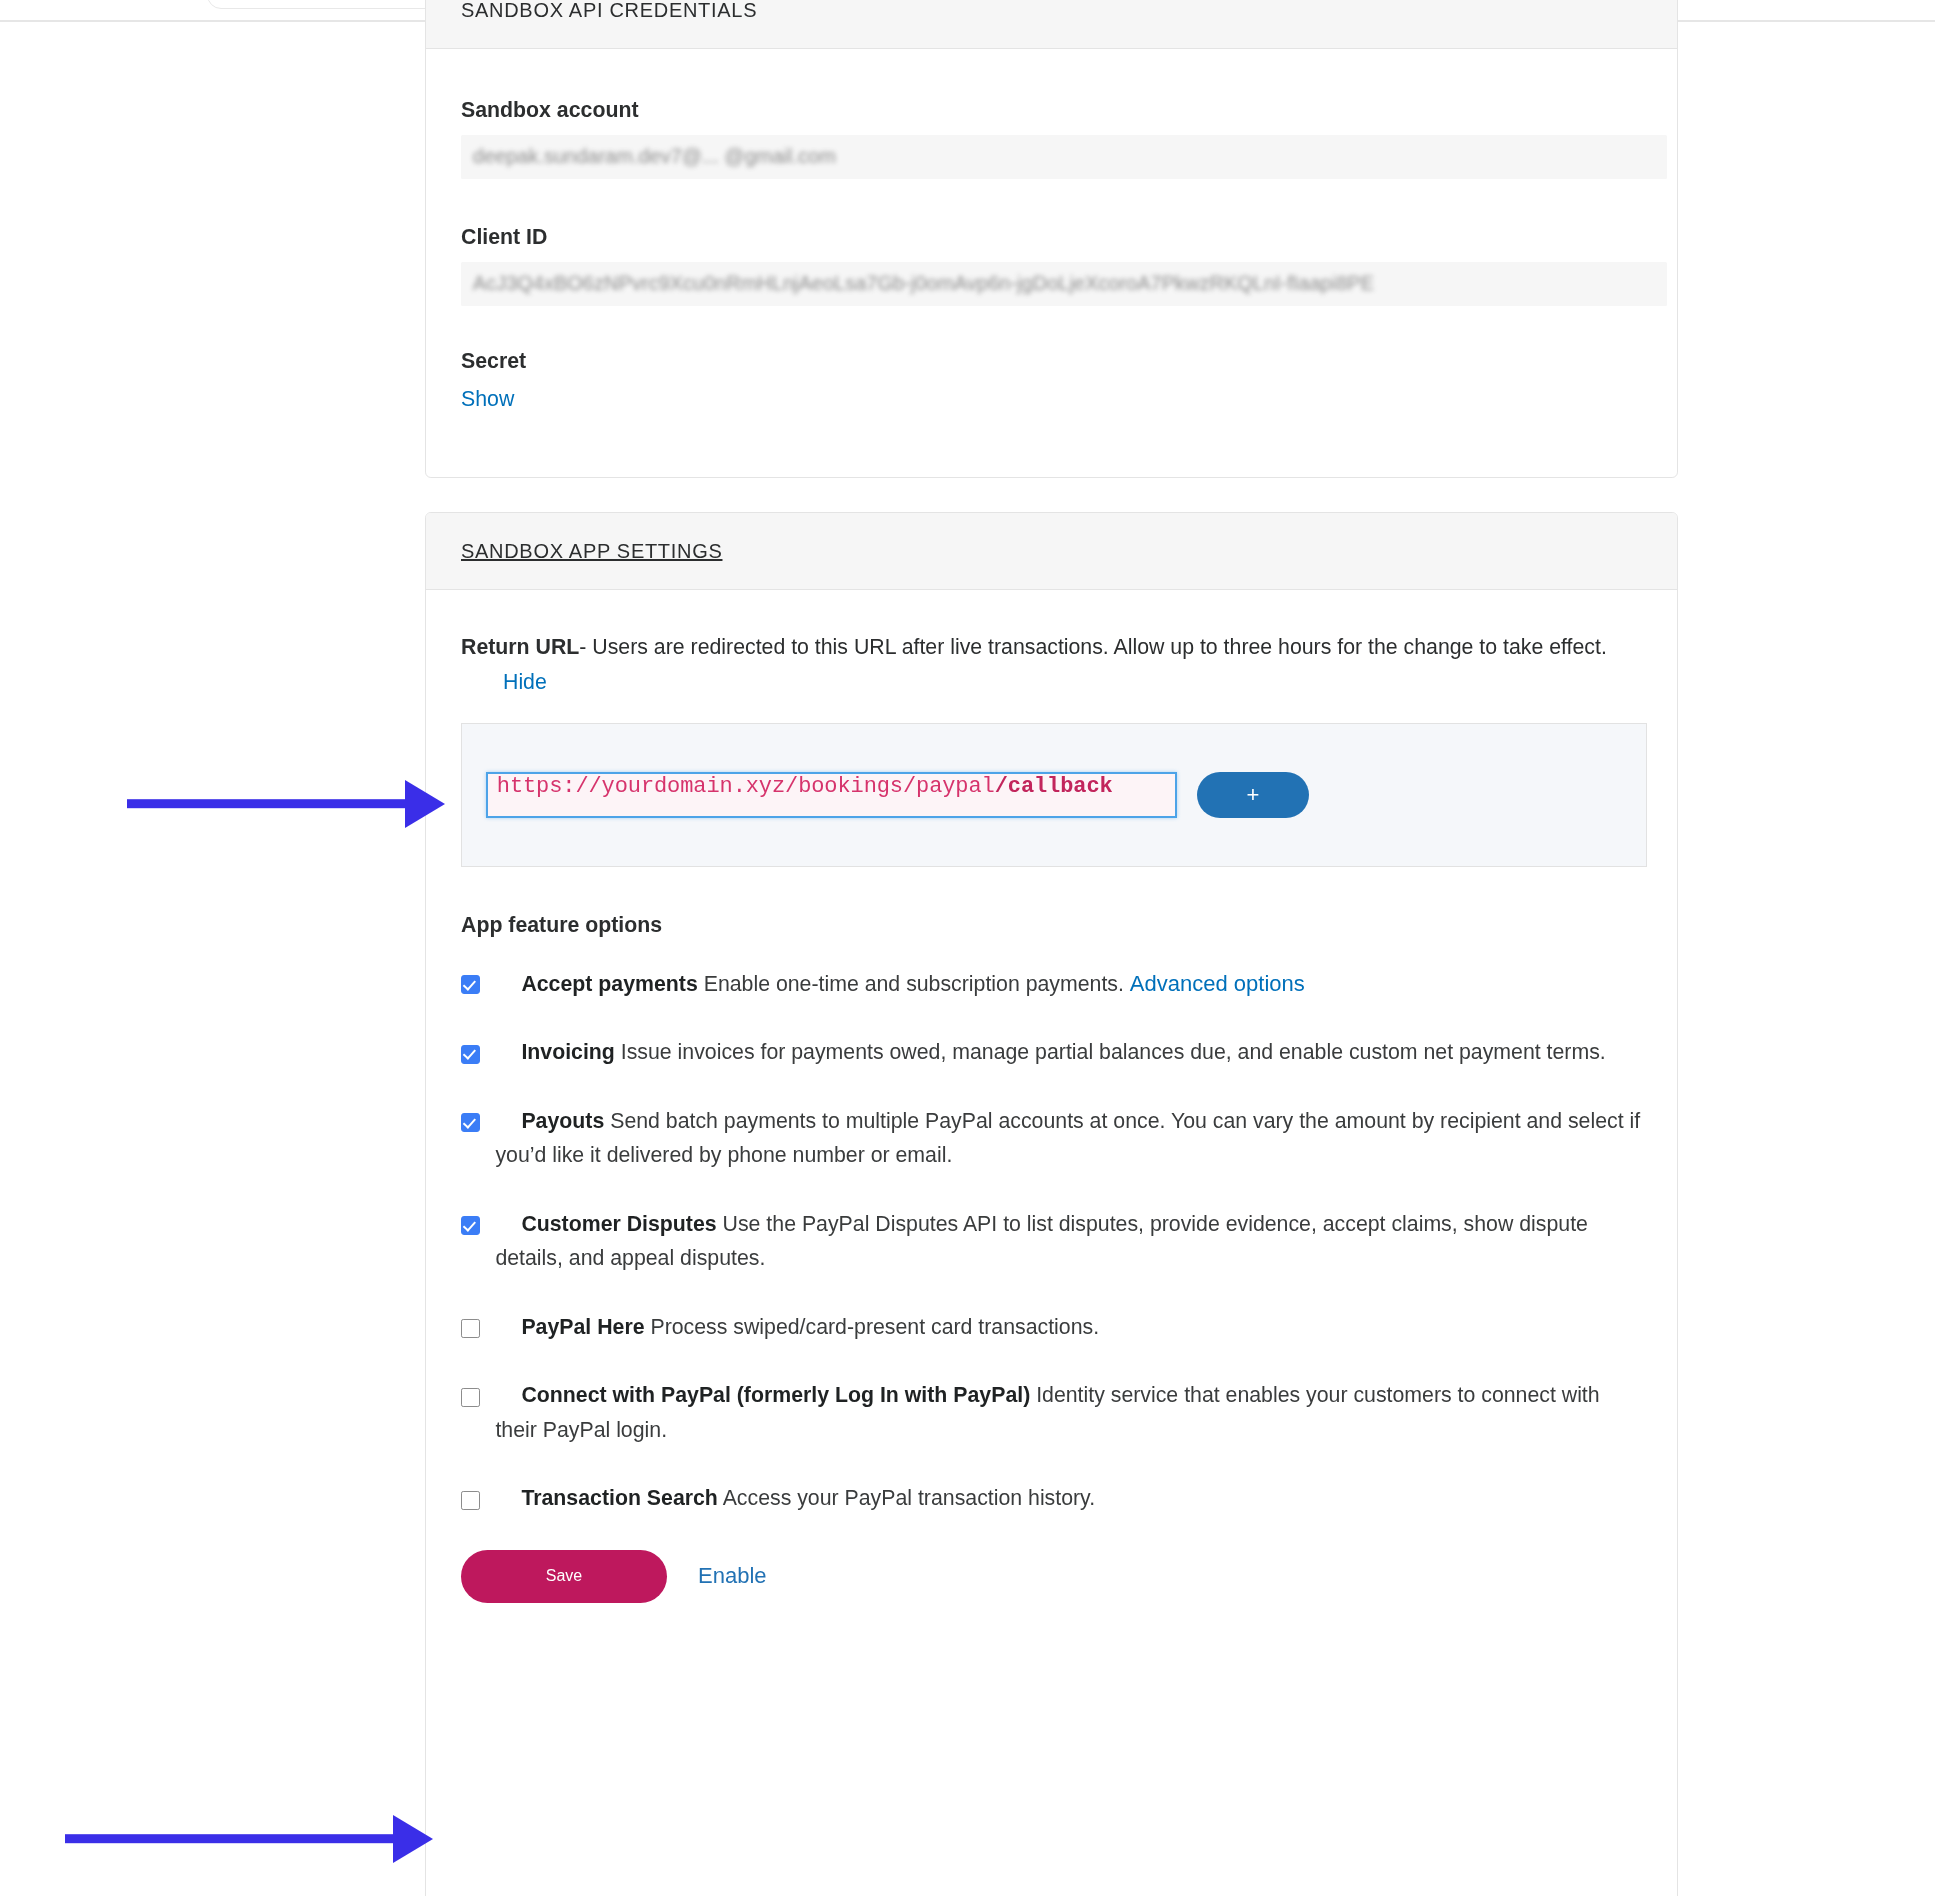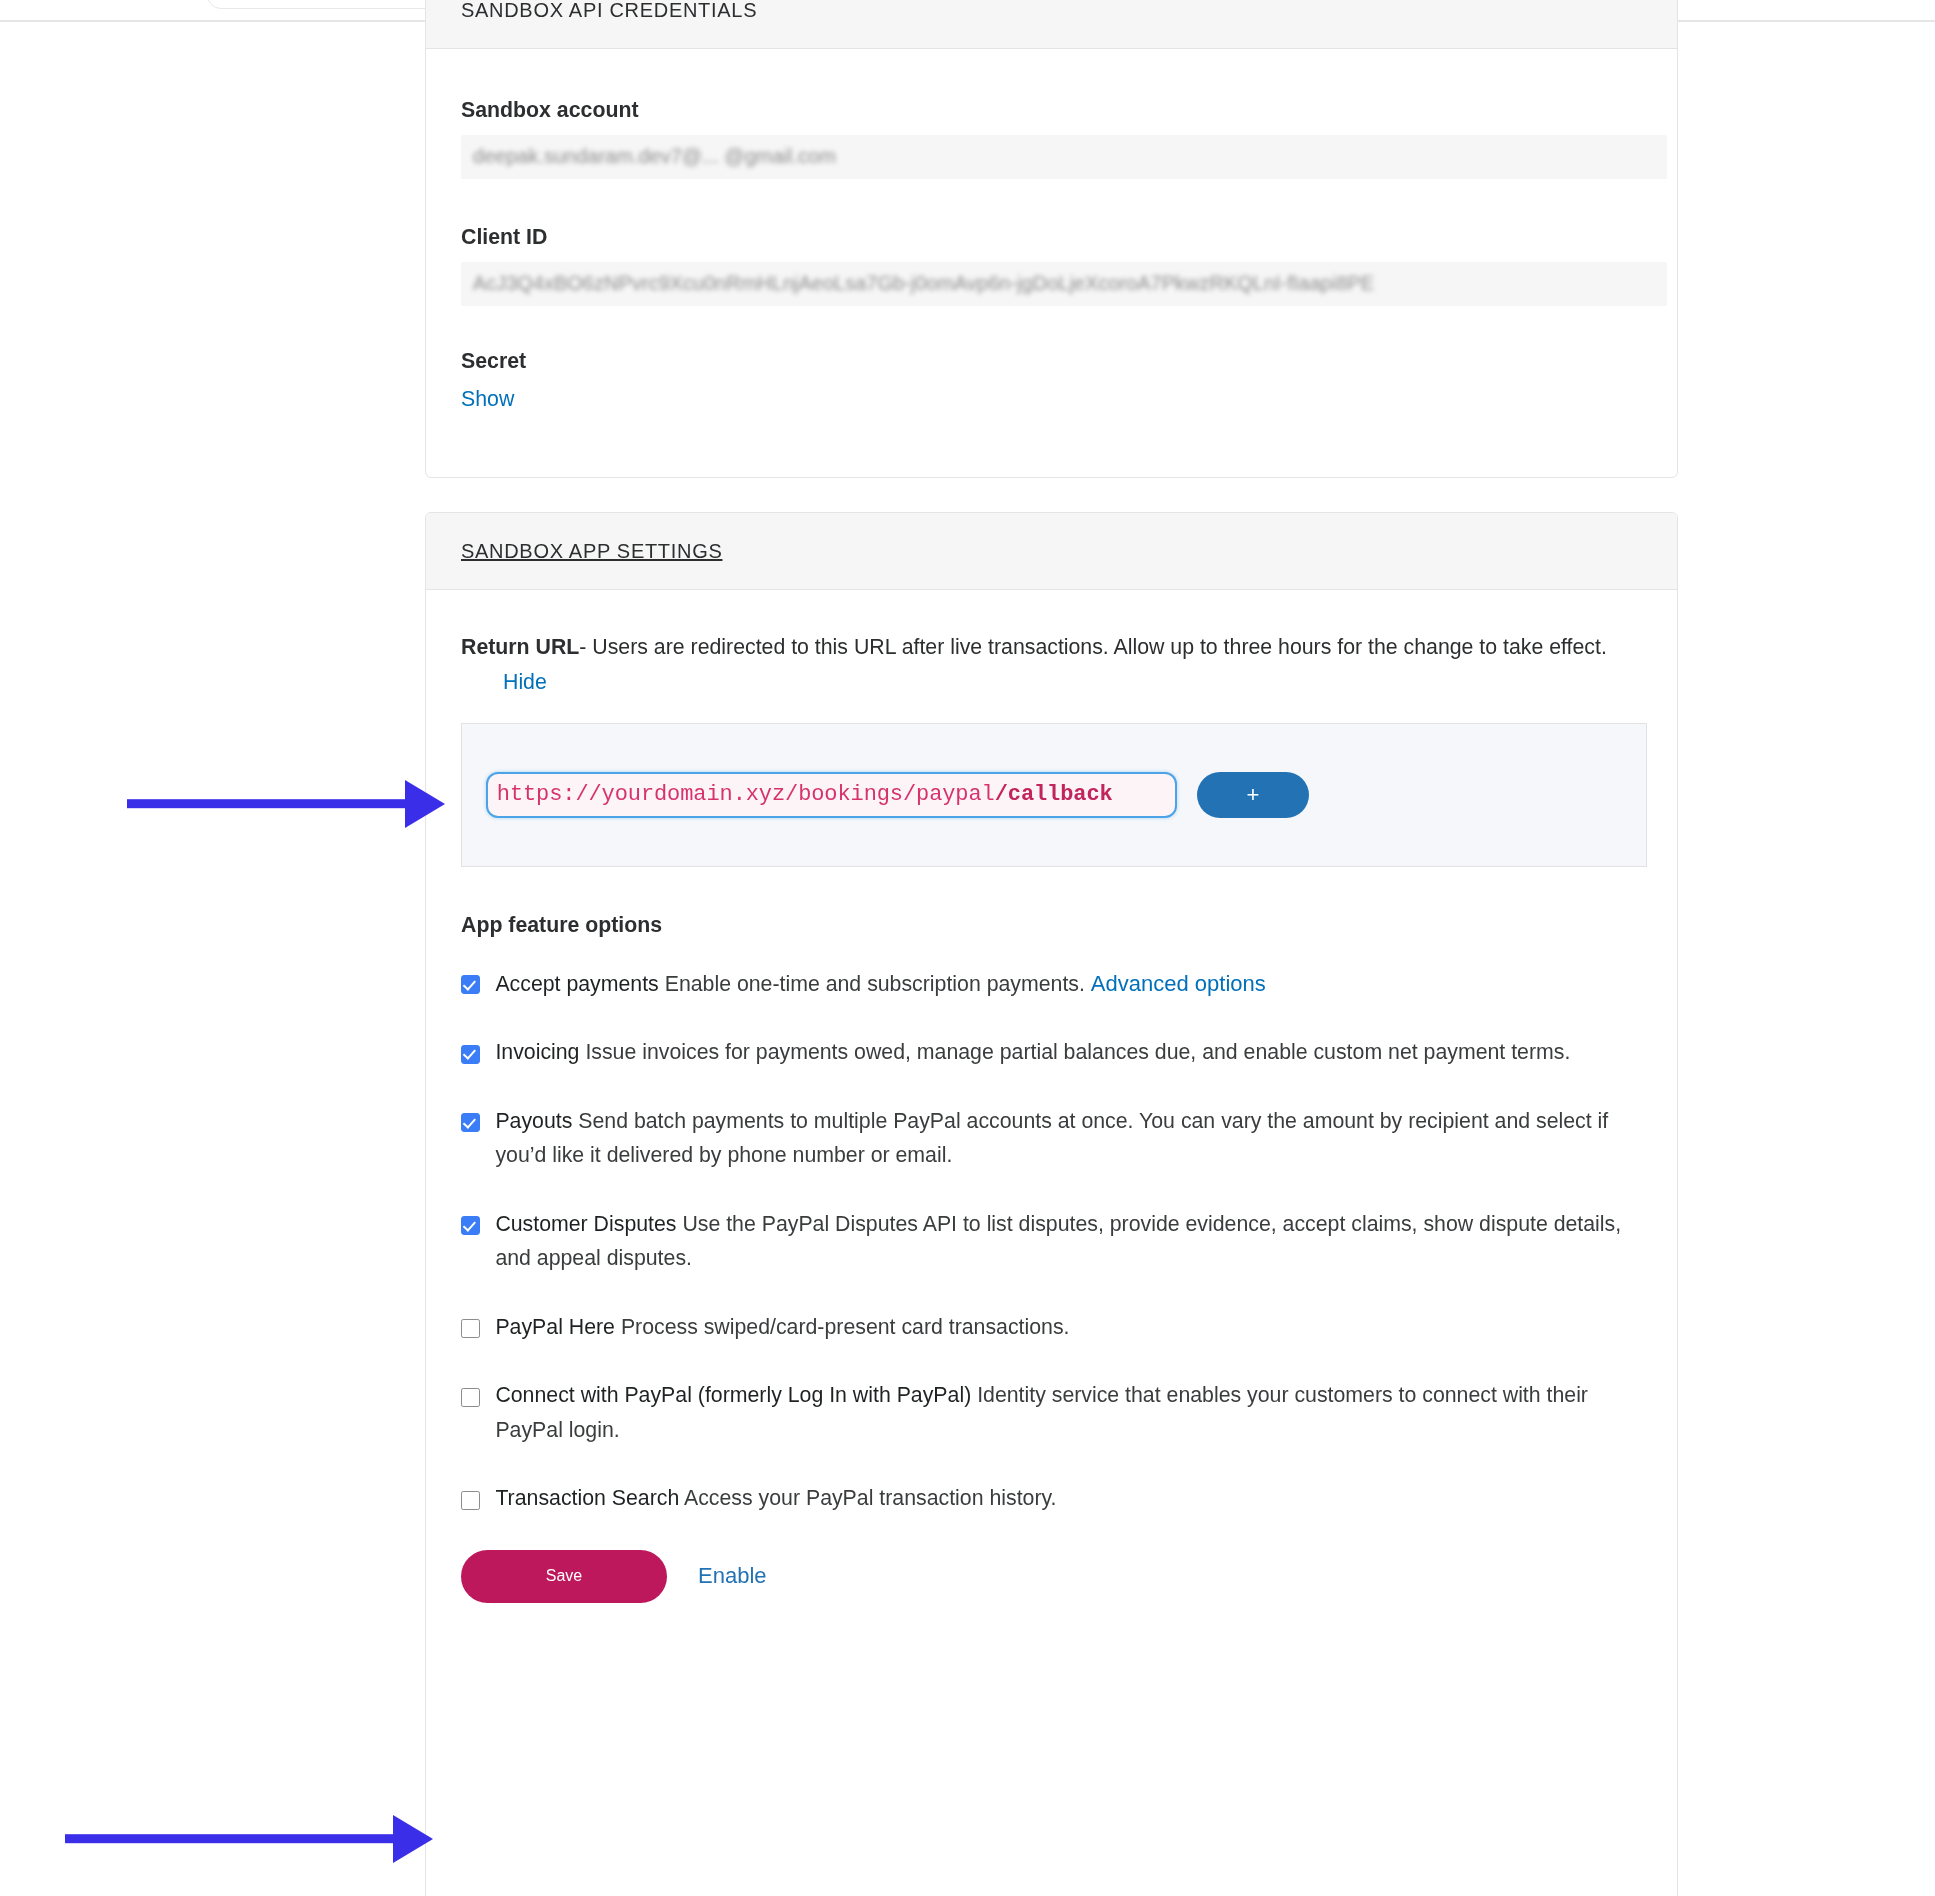--- a/index.html
+++ b/index.html
@@ -139,24 +139,24 @@
     box-sizing: border-box;
     display: flex;
     align-items: center;
     padding-left: 24px;
   }
   .url-input {
     width: 691px;
     height: 46px;
     box-sizing: border-box;
     border: 2.2px solid #4da3e8;
-    border-radius: 12px;
+    border-radius: 0;
     background: #fdf4f7;
     display: flex;
-    align-items: center;
+    align-items: flex-start;
     padding: 0 8.8px;
     box-shadow: 0 0 3.7px rgba(77,163,232,0.45);
   }
   .url-text {
     font-family: "Liberation Mono", monospace;
     font-size: 22px;
     color: #d6336c;
     white-space: nowrap;
     letter-spacing: -0.1px;
   }
@@ -222,22 +222,23 @@
     border: solid #ffffff;
     border-width: 0 2.6px 2.6px 0;
     transform: rotate(42deg);
   }
   .feature-text {
     font-size: 21.3px;
     line-height: 1.62;
     color: #2c2e2f;
   }
   .feature-text .fname {
-    font-weight: 400;
+    font-weight: 700;
     color: #1f2223;
+    margin-left: 26px;
   }
   .feature-text .fdesc { color: #3a3c3d; }
   .feature-text .link { font-size: 22px; }
 
   
   .actions {
     display: flex;
     align-items: center;
     margin-top: 26.5px;
     padding-bottom: 43px;

